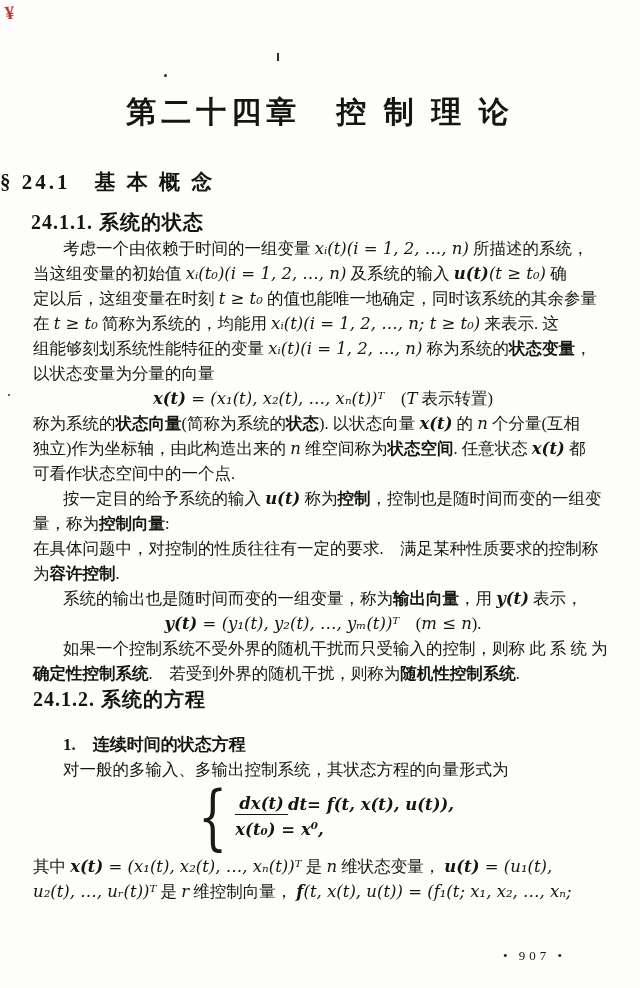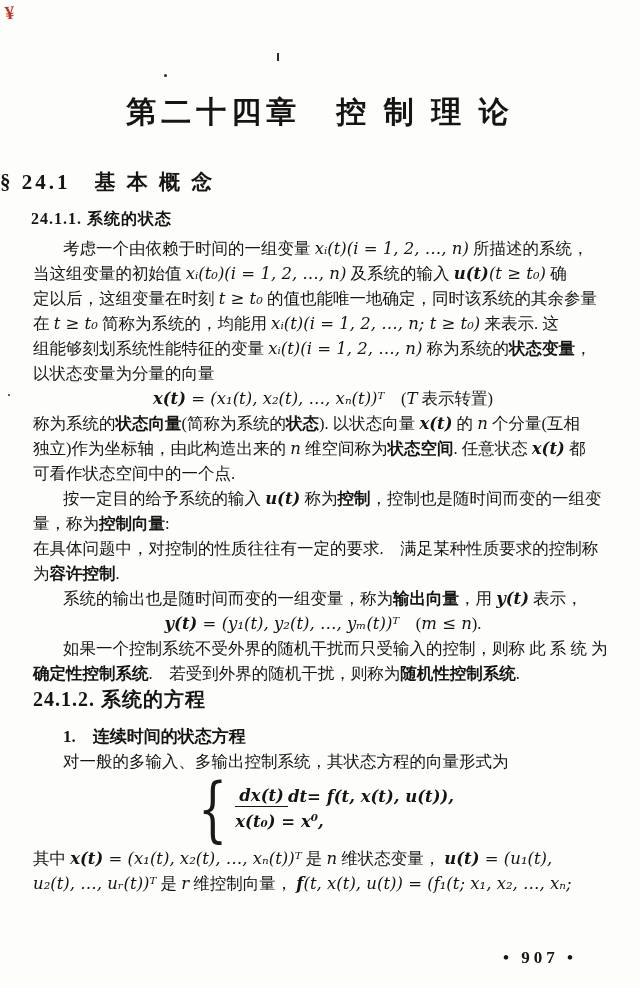--- a/index.html
+++ b/index.html
@@ -18,36 +18,36 @@
     text-align:center;font-size:30px;font-weight:700;
     letter-spacing:5px;white-space:pre;
   }
   .section{
     position:absolute;top:168px;left:0;right:0;margin:0;
     text-align:left;font-size:21px;font-weight:700;
     letter-spacing:3px;white-space:pre;
   }
   .subsection{
     position:absolute;top:209px;left:31px;margin:0;
-    font-size:16px;font-weight:600;letter-spacing:1px;
+    font-size:20px;font-weight:600;letter-spacing:1px;
   }
   
   #doc-body{
     position:absolute;top:236px;left:33px;width:580px;
     font-size:16.5px;
   }
   .line,.eqline{height:25px;line-height:25px;white-space:nowrap;}
   .eqline{text-align:center;}
   .indent{padding-left:30px;}
   .subhead{font-size:17px;}
   .h2{
     height:26px;line-height:26px;
     font-size:20px;font-weight:600;letter-spacing:1px;
   }
-  .h2 + .line{margin-top:12px;}
+  .h2 + .line{margin-top:20px;}
   .b{font-weight:700;}
   .m{font-family:"DejaVu Serif",serif;font-style:italic;}
   
   .eqsys{
     position:relative;
     display:flex;align-items:center;
     margin:2px 0 6px 165px;
     height:64px;
     font-family:"DejaVu Serif",serif;font-style:italic;font-weight:600;
   }
@@ -58,21 +58,21 @@
   }
   .rows{display:flex;flex-direction:column;gap:5px;}
   .row{white-space:nowrap;}
   .r1{display:flex;align-items:center;}
   .frac{display:inline-flex;flex-direction:row;text-align:center;}
   .num{display:block;border-bottom:1.6px solid #171513;padding:0 4px 1px;}
   .den{display:block;padding-top:1px;}
   
   .pagenum{
     position:absolute;top:948px;left:503px;
-    font-size:17px;font-weight:700;letter-spacing:4px;white-space:pre;
+    font-size:13px;font-weight:400;letter-spacing:4px;white-space:pre;
   }
   .red-mark{
     position:absolute;top:2px;left:5px;
     color:#bf3a2b;font-size:19px;font-weight:700;
     transform:rotate(-5deg);
   }
   .speck{position:absolute;background:#2c2a28;}
   .speck.s1{left:277px;top:53px;width:2px;height:8px;}
   .speck.s2{left:164px;top:74px;width:3px;height:3px;border-radius:50%;}
   .speck.s3{left:8px;top:394px;width:2px;height:2px;border-radius:50%;}

